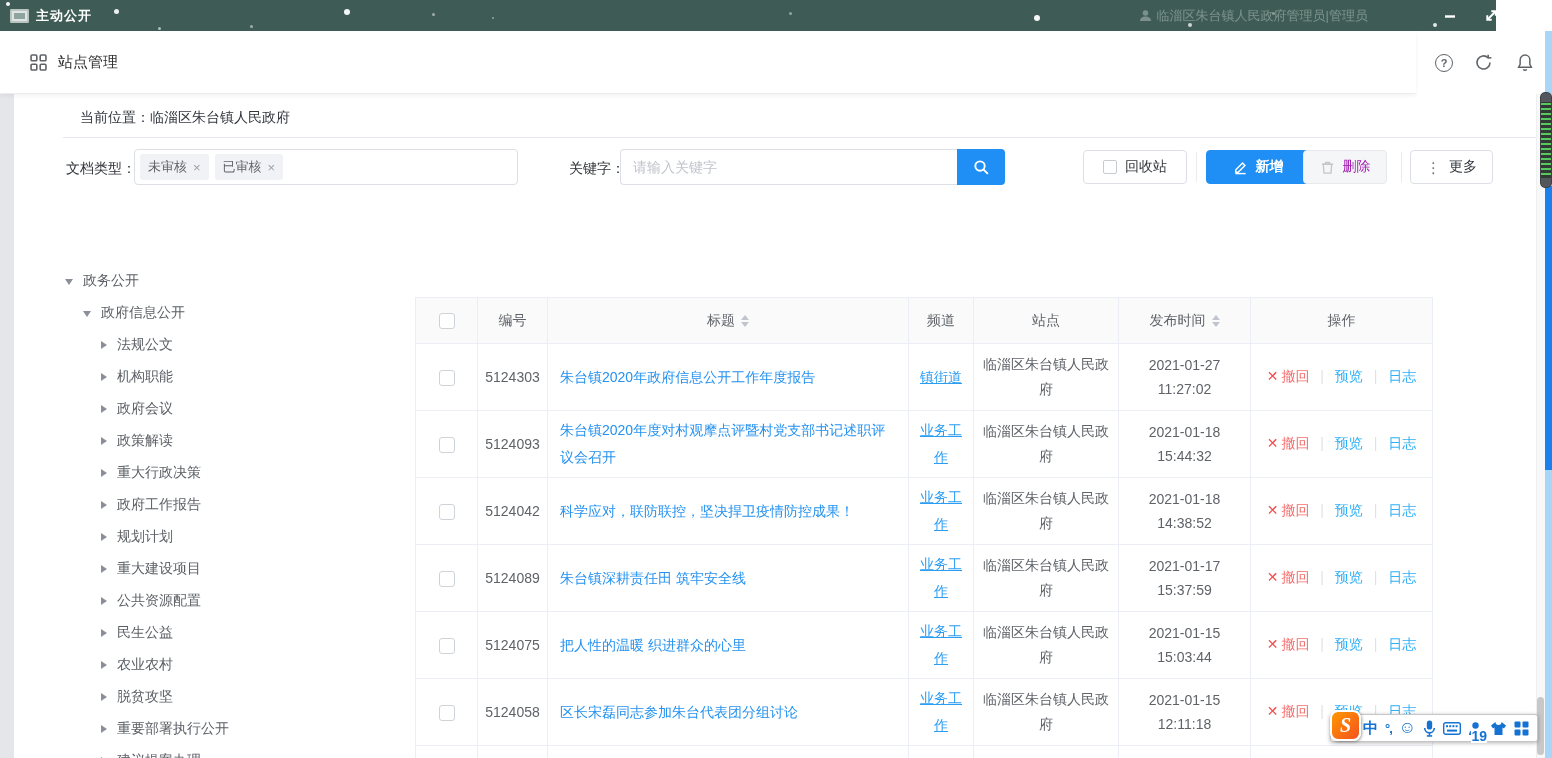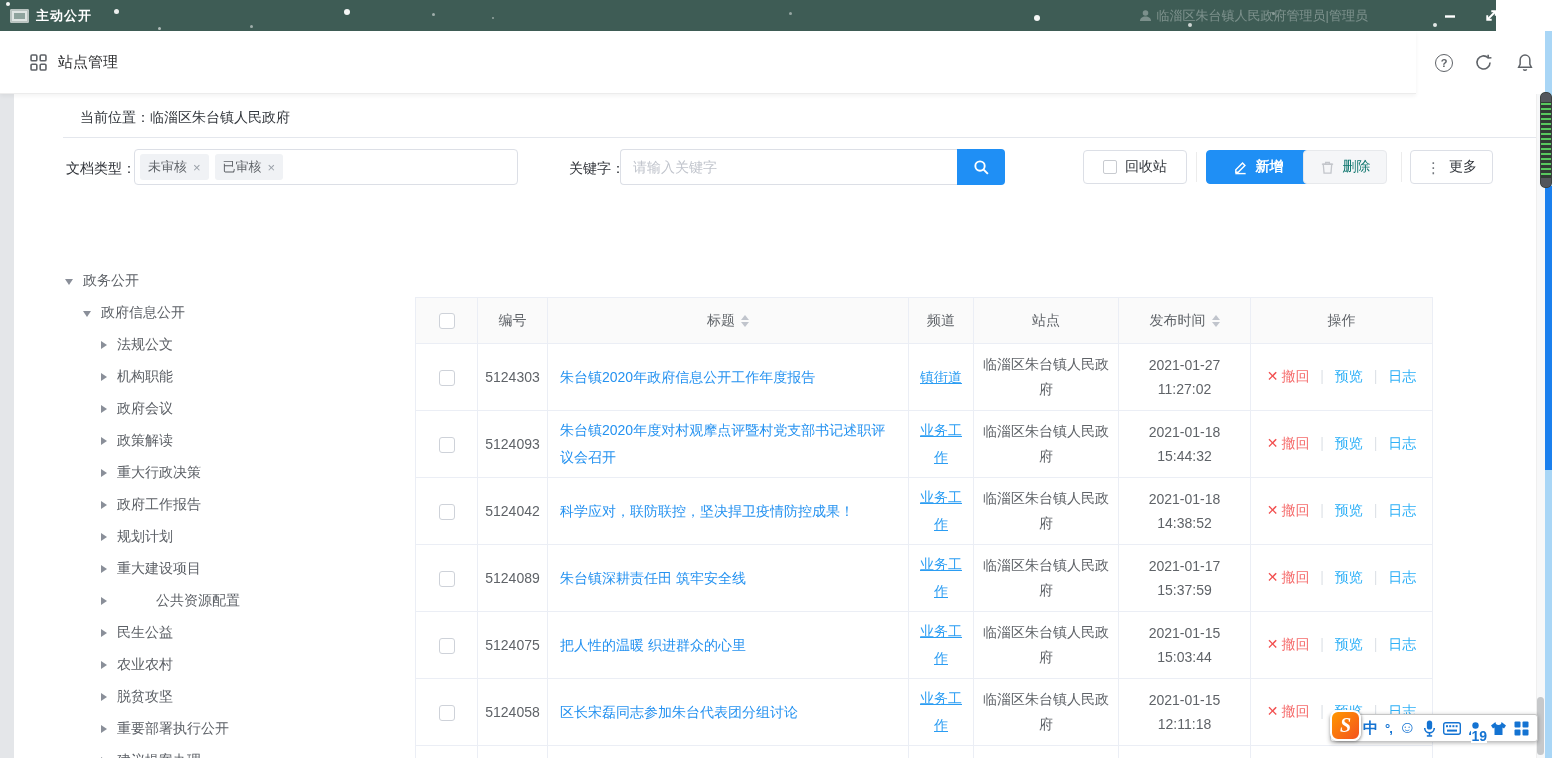--- a/index.html
+++ b/index.html
@@ -45,21 +45,21 @@
               font-family:"Liberation Sans","DejaVu Sans",sans-serif; }
   .kw-input::placeholder { color:#c0c4cc; }
   .search-btn { position:absolute; left:957px; top:149px; width:48px; height:36px; background:#1f8ff5; border:none;
                 border-radius:0 4px 4px 0; display:flex; align-items:center; justify-content:center; }
   .vsep { position:absolute; top:152px; width:1px; height:30px; background:#ececec; }
   .btn { position:absolute; top:150px; height:34px; border-radius:4px; font-size:14px; display:flex; align-items:center;
          justify-content:center; gap:8px; border:1px solid #dcdfe6; background:#fff; color:#33373d; cursor:default;
          font-family:"Liberation Sans","DejaVu Sans",sans-serif; }
   .btn-recycle { left:1083px; width:104px; }
   .btn-add { left:1206px; width:104px; background:#1f8ff5; border-color:#1f8ff5; color:#fff; font-weight:bold; }
-  .btn-del { left:1303px; width:84px; background:#f5f6f8; border-color:#e7e9ec; color:#0f766e; }
+  .btn-del { left:1303px; width:84px; background:#f5f6f8; border-color:#e7e9ec; color:#a21caf; }
   .btn-more { left:1410px; width:83px; }
   .mini-cb { width:14px; height:14px; border:1px solid #c8cbd0; border-radius:2px; background:#fff; }
   .dots { font-size:15px; color:#73777d; line-height:1; }
 
   
   .tree { position:absolute; left:63px; top:265px; width:345px; }
   .tree-item { height:32px; display:flex; align-items:center; cursor:default; }
   .tri { width:0; height:0; border-top:4.5px solid transparent; border-bottom:4.5px solid transparent;
          border-left:6px solid #8a8f99; flex:none; }
   .tree-item.exp .tri { border-left:4.5px solid transparent; border-right:4.5px solid transparent;
@@ -301,21 +301,21 @@
       <span class="tree-label">政府工作报告</span>
     </div>
       <div class="tree-item" style="padding-left: 38px;">
       <span class="tri"></span>
       <span class="tree-label">规划计划</span>
     </div>
       <div class="tree-item" style="padding-left: 38px;">
       <span class="tri"></span>
       <span class="tree-label">重大建设项目</span>
     </div>
-      <div class="tree-item" style="padding-left: 38px; gap: 39px;">
+      <div class="tree-item" style="padding-left: 38px;">
       <span class="tri"></span>
       <span class="tree-label">公共资源配置</span>
     </div>
       <div class="tree-item" style="padding-left: 38px;">
       <span class="tri"></span>
       <span class="tree-label">民生公益</span>
     </div>
       <div class="tree-item" style="padding-left: 38px;">
       <span class="tri"></span>
       <span class="tree-label">农业农村</span>

